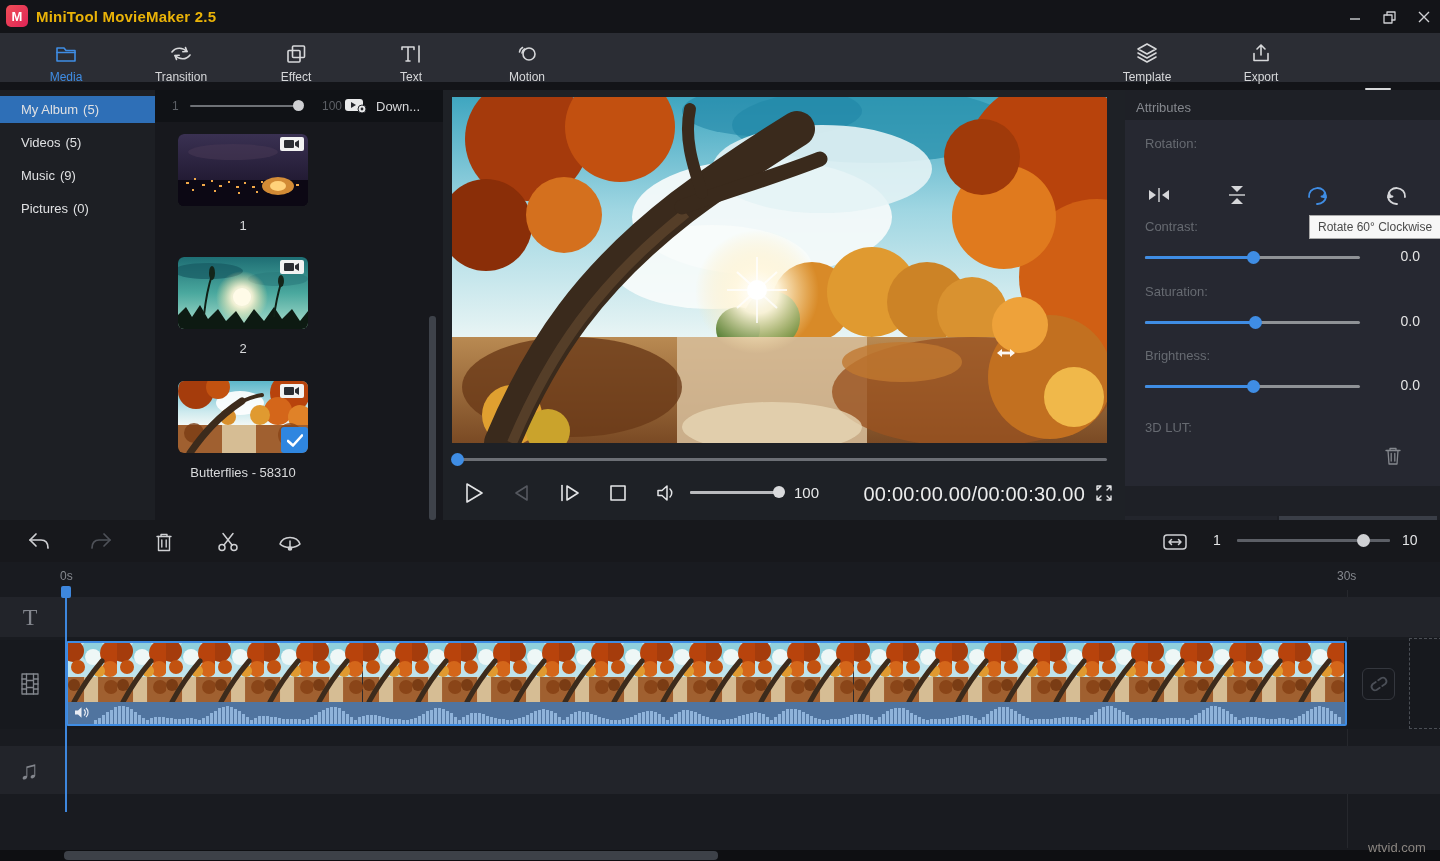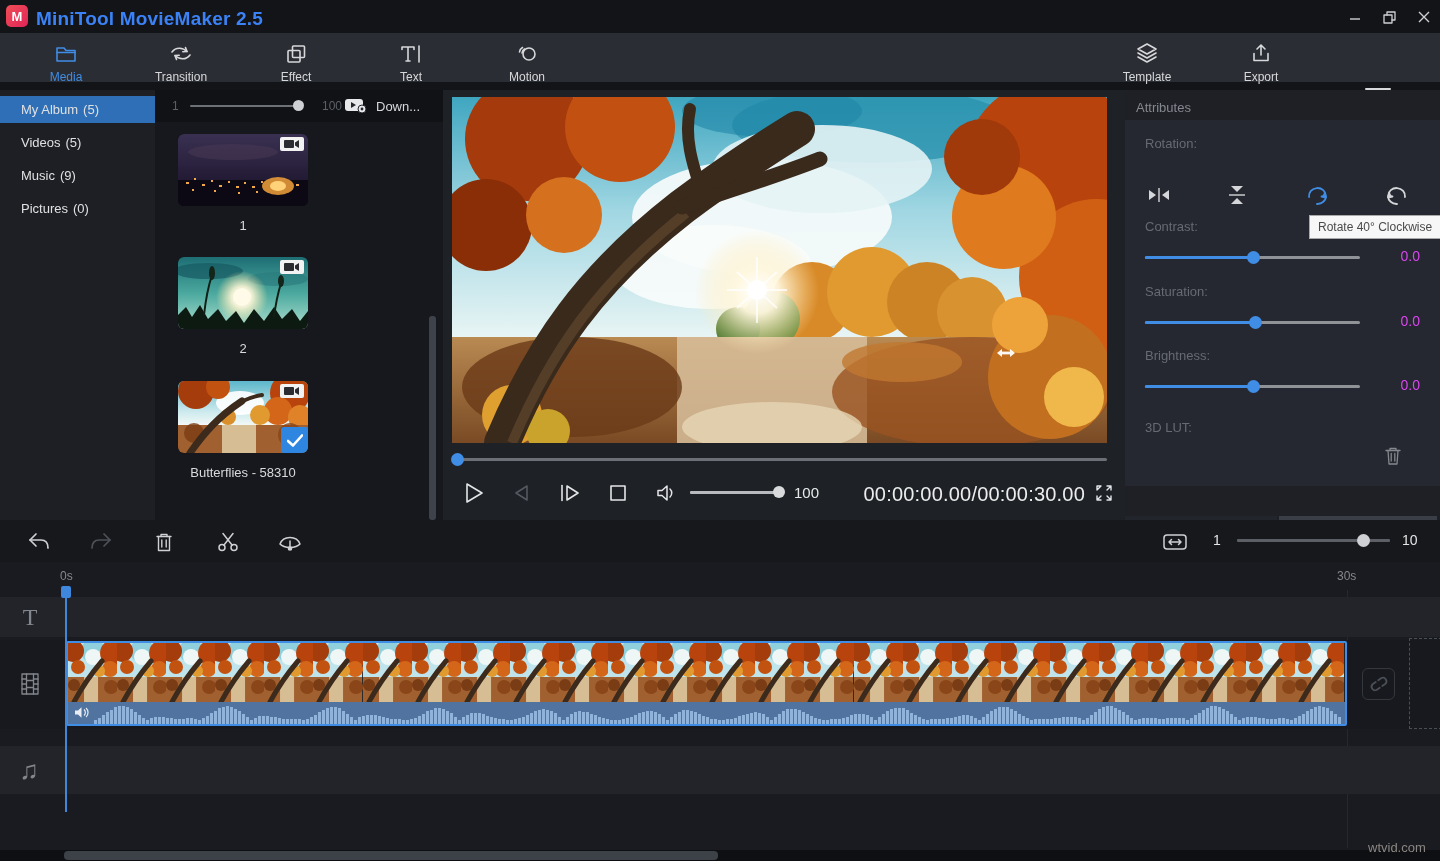--- a/index.html
+++ b/index.html
@@ -6,21 +6,21 @@
   html,body { width:1440px; height:861px; overflow:hidden; background:#131418;
     font-family:"Liberation Sans", sans-serif; -webkit-font-smoothing:antialiased; }
   .abs { position:absolute; }
   #app { position:relative; width:1440px; height:861px; background:#131418; }
 
   
   #titlebar { position:absolute; left:0; top:0; width:1440px; height:33px; background:#131418; }
   #logo { position:absolute; left:6px; top:5px; width:22px; height:22px; border-radius:5px;
     background:linear-gradient(135deg,#f04e56,#e02458); display:flex; align-items:center; justify-content:center; }
   #logo span { color:#fff; font-weight:bold; font-size:13px; }
-  #win-title { position:absolute; left:36px; top:8px; color:#3b82f6; font-size:19px; font-weight:bold; letter-spacing:.2px; }
+  #win-title { position:absolute; left:36px; top:8px; color:#eab308; font-size:15px; font-weight:bold; letter-spacing:.2px; }
   .winbtn { position:absolute; top:6px; width:28px; height:22px; color:#cfd0d3; display:flex;
     align-items:center; justify-content:center; font-size:13px; cursor:pointer; }
 
   
   #toolbar { position:absolute; left:0; top:33px; width:1440px; height:49px; background:#2b2d34; }
   .tab { position:absolute; top:7px; width:90px; height:44px; display:flex; flex-direction:column;
     align-items:center; justify-content:space-between; cursor:pointer; }
   .tab .ticon { height:24px; display:flex; align-items:flex-end; }
   .tab .tlabel { font-size:12px; color:#d7d8da; }
   .tab.active .tlabel { color:#3f8de4; }
@@ -68,21 +68,21 @@
   #attr-title { position:absolute; left:11px; top:10px; font-size:13px; color:#85888e; }
   #attr-box { position:absolute; left:0; top:30px; width:315px; height:366px; background:#262831; }
   .attr-label { position:absolute; left:20px; font-size:13px; color:#666a71; }
   .rot-btn { position:absolute; top:62px; width:30px; height:26px; display:flex; align-items:center; justify-content:center; cursor:pointer; }
   #tooltip { position:absolute; left:184px; top:95px; height:24px; background:#f7f7f7; border:1px solid #a9a9a9;
     color:#4a4a4a; font-size:12px; line-height:22px; padding:0 8px; white-space:nowrap; z-index:30; }
   .slider-row { position:absolute; left:20px; width:275px; height:14px; }
   .sl-track { position:absolute; left:0; top:6px; width:215px; height:3px; background:#8f9296; border-radius:2px; }
   .sl-fill { position:absolute; left:0; top:6px; height:3px; background:#3f8de4; border-radius:2px; }
   .sl-handle { position:absolute; top:1px; width:13px; height:13px; border-radius:50%; background:#3f8de4; cursor:pointer; }
-  .sl-value { position:absolute; right:0; top:-2px; font-size:14px; color:#d946ef; }
+  .sl-value { position:absolute; right:0; top:-2px; font-size:14px; color:#e5e5e5; }
   #lut-select { position:absolute; left:20px; top:322px; width:226px; height:26px; background:#2e313a;
     border:1px solid #464a53; color:#d8d9db; font-size:13px; line-height:24px; padding-left:9px; cursor:pointer; }
   #lut-chevron { position:absolute; right:4px; top:4px; }
   #lut-trash { position:absolute; left:258px; top:325px; width:22px; height:22px; cursor:pointer; }
   .attr-btn { position:absolute; top:396px; height:30px; font-size:14px; display:flex; align-items:center;
     justify-content:center; cursor:pointer; }
   #reset-btn { left:0; width:152px; background:#23252c; color:#4c5057; }
   #ok-btn { left:154px; width:158px; background:#3a3e47; color:#eceded; }
 
   
@@ -511,21 +511,21 @@
             <path d="M19.5 9 L21 13.5 16.5 12.5" fill="#3f8de4" stroke="#3f8de4"></path>
           </svg>
       </div>
       <div class="rot-btn" style="left:257px;">
         <svg width="24" height="22" class="ricon-stroke" style="stroke:#d5d6d9;stroke-width:1.8">
           <path d="M20 13 A8.5 8 0 1 0 12 20"></path>
             <path d="M4.5 9 L3 13.5 7.5 12.5" fill="#d5d6d9" stroke="#d5d6d9"></path>
           </svg>
       </div>
 
-      <div id="tooltip">Rotate 40° Clockwise</div>
+      <div id="tooltip">Rotate 60° Clockwise</div>
 
       <div class="attr-label" style="top:99px;">Contrast:</div>
       <div class="slider-row" style="top:130px;">
         <div class="sl-track"></div>
           <div class="sl-fill" style="width:108px;"></div>
         <div class="sl-handle" style="left:102px;"></div>
         <div class="sl-value">0.0</div>
       </div>
 
       <div class="attr-label" style="top:164px;">Saturation:</div>

